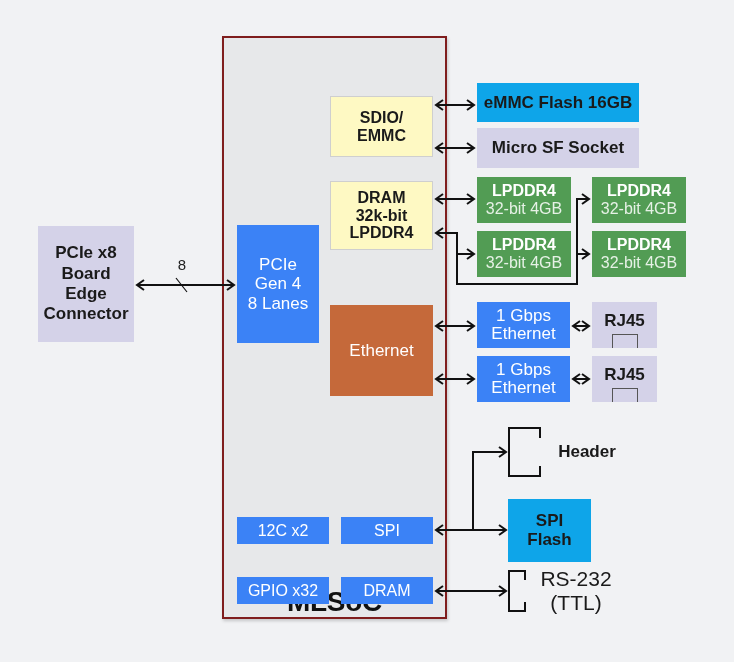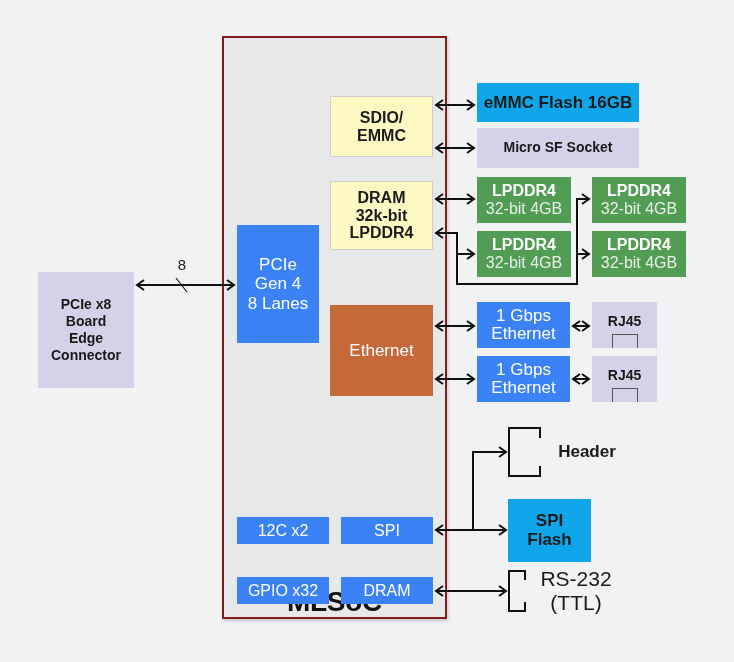--- a/index.html
+++ b/index.html
@@ -16,21 +16,21 @@
     }
     .soc {
       left: 222px; top: 36px; width: 225px; height: 583px;
       background: #e7e8ea; border: 2px solid #7f1d1d;
       box-shadow: 1px 2px 3px rgba(0,0,0,0.18);
       justify-content: flex-end;
     }
     .soc-title { font-size: 28px; font-weight: bold; margin-top: 18px; letter-spacing: -0.3px; }
     .white { background: #fef9c3; border: 1px solid #cfcfcf; font-size: 16px; font-weight: bold; color: #1a1a1a; }
     .mint { background: #0ea5e9; font-size: 17px; font-weight: bold; color: #1a1a1a; }
-    .lav { background: #d4d2e8; font-size: 14px; font-weight: bold; color: #1a1a1a; }
+    .lav { background: #d4d2e8; font-size: 17px; font-weight: bold; color: #1a1a1a; }
     .green { background: #529c54; color: #fff; font-size: 16px; }
     .green .l1 { font-weight: bold; }
     .green .l2 { color: #e6f1e6; }
     .blue { background: #3b82f6; color: #fff; font-size: 16px; }
     .orange { background: #c5693a; color: #fff; font-size: 17px; }
     .plain { font-size: 17px; font-weight: bold; color: #1a1a1a; }
     svg.wires { position: absolute; left: 0; top: 0; }
     .rj-notch {
       width: 26px; height: 14px; border: 1.5px solid #555; border-bottom: none;
       margin-top: 4px; box-sizing: border-box;
@@ -94,21 +94,21 @@
 </div>
 <div class="box green" style="left:592px;top:177px;width:94px;height:46px;">
   <div class="l1">LPDDR4</div>
   <div class="l2">32-bit 4GB</div>
 </div>
 <div class="box green" style="left:592px;top:231px;width:94px;height:46px;">
   <div class="l1">LPDDR4</div>
   <div class="l2">32-bit 4GB</div>
 </div>
 
-<div class="box lav" style="left:38px;top:226px;width:96px;height:116px;line-height:1.2;margin-top:46px;">
+<div class="box lav" style="left:38px;top:226px;width:96px;height:116px;line-height:1.2;">
   <div>PCIe x8</div>
   <div>Board</div>
   <div>Edge</div>
   <div>Connector</div>
 </div>
 
 <div class="box blue" style="left:477px;top:302px;width:93px;height:46px;font-size:17px;line-height:1.05;">
   <div>1 Gbps</div>
   <div>Ethernet</div>
 </div>

